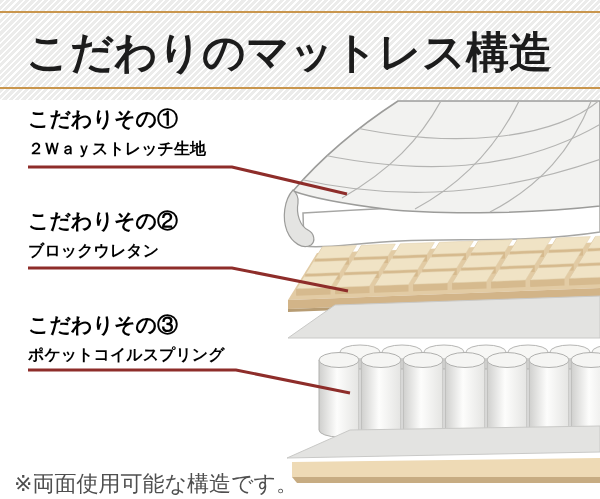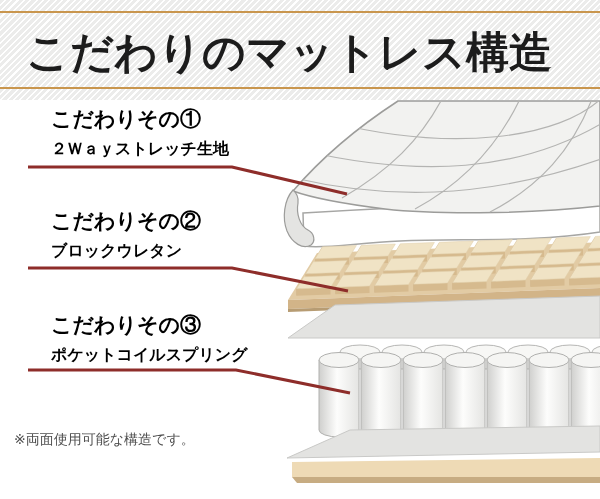--- a/index.html
+++ b/index.html
@@ -14,31 +14,31 @@
   }
   .rule{position:absolute;left:0;width:600px;height:2px;background:var(--accent_rule,#c9964e);}
   .rule.top{top:11px;}
   .rule.bot{top:87px;}
   .title{
     position:absolute;left:26px;top:24px;margin:0;
     font-size:43px;font-weight:700;letter-spacing:0px;
     color:var(--title_text,#1c1c1c);white-space:nowrap;
   }
   
-  .feature{position:absolute;left:28px;color:#000;white-space:nowrap;margin-left:23px;}
+  .feature{position:absolute;left:28px;color:#000;white-space:nowrap;}
   .feature .h{display:block;font-size:21px;font-weight:700;line-height:30px;}
   .feature .n{display:block;font-size:16px;font-weight:700;line-height:30px;}
   .f1{top:104px;}
   .f2{top:206px;}
   .f3{top:310px;}
   
   .footnote{
-    position:absolute;left:14px;top:431px;
+    position:absolute;left:14px;top:469px;
     font-family:"Liberation Sans","DejaVu Sans",sans-serif;
-    font-size:14px;color:var(--note_text,#4f4f4f);white-space:nowrap;
+    font-size:22px;color:var(--note_text,#4f4f4f);white-space:nowrap;
   }
   
   svg.illus{position:absolute;left:0;top:0;}
 </style>
 </head>
 <body>
 
 <div class="stage">
 
   <header class="banner">

